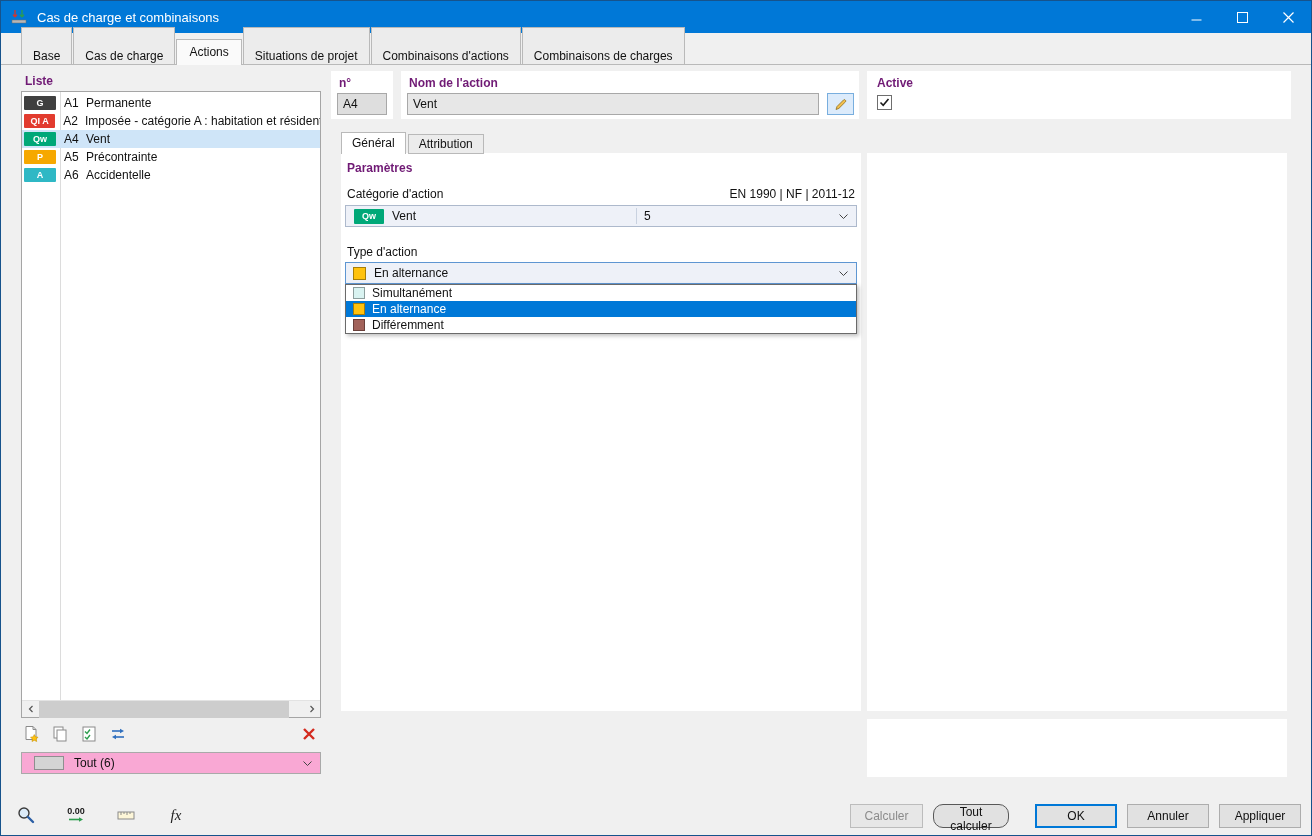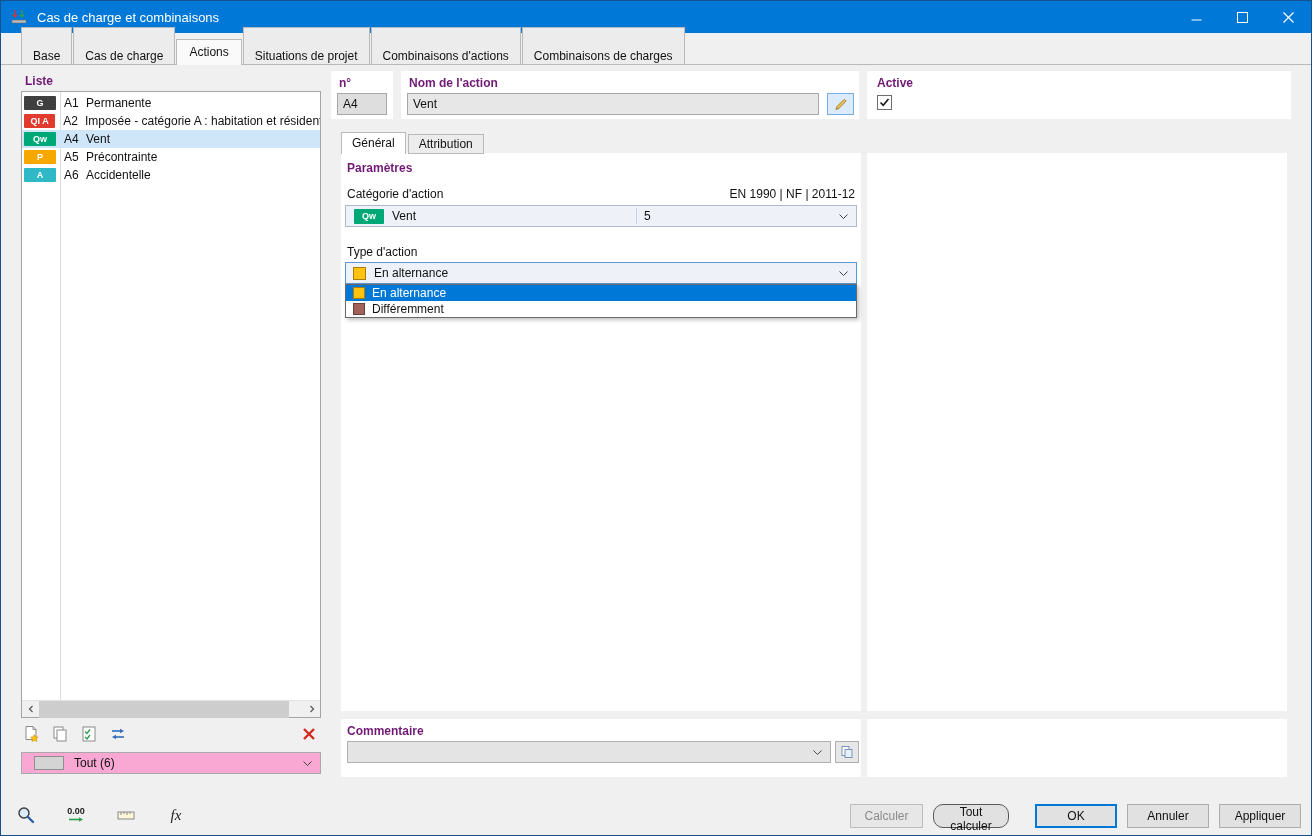--- a/index.html
+++ b/index.html
@@ -297,49 +297,38 @@
 
     <div class="combo" style="left:4px; top:109px; width:512px; border-color:#5e96d2;">
       <span class="swatch" style="background: rgb(255, 194, 14);"></span>
       <span class="combo-text">En alternance</span>
       <svg class="chev" width="9" height="6">
           <path d="M0.5 0.5 L4.5 4.5 L8.5 0.5" fill="none" stroke="#444"></path>
         </svg>
     </div>
 
     <div class="dropdown-list" style="left:4px; top:131px; width:512px;">
+      <div class="dd-item">
+        <span class="swatch" style="background: rgb(217, 243, 241);"></span>
+        <span class="dd-label">Simultanément</span>
+      </div>
       <div class="dd-item selected">
         <span class="swatch" style="background: rgb(255, 194, 14);"></span>
         <span class="dd-label">En alternance</span>
       </div>
       <div class="dd-item">
         <span class="swatch" style="background: rgb(162, 98, 90);"></span>
         <span class="dd-label">Différemment</span>
       </div>
     </div>
   </div>
 
   <div class="panel" style="left:340px; top:440px; width:520px; height:270px;"></div>
   <div class="panel" style="left:866px; top:152px; width:420px; height:558px;"></div>
 
-  <div class="panel" style="left:340px; top:718px; width:520px; height:58px;">
-    <div class="sec-label" style="left:6px; top:5px;">Commentaire</div>
-    <div class="combo comment-combo" style="left:6px; top:22px; width:484px;">
-      <span class="combo-text"></span>
-      <svg class="chev" width="9" height="6">
-          <path d="M0.5 0.5 L4.5 4.5 L8.5 0.5" fill="none" stroke="#444"></path>
-        </svg>
-    </div>
-    <button class="comment-btn" style="left:494px; top:22px;">
-      <svg width="14" height="14">
-          <rect x="2" y="1.5" width="7" height="9" fill="#fff" stroke="#7a93b8"></rect>
-          <rect x="5" y="4.5" width="7" height="8" fill="#e8f0fa" stroke="#7a93b8"></rect>
-        </svg>
-    </button>
-  </div>
   <div class="panel" style="left:866px; top:718px; width:420px; height:58px;"></div>
 
   <div class="footer-tools">
     <button class="foot-tool">
       <svg width="20" height="20" viewBox="0 0 20 20">
         <circle cx="8" cy="8" r="5" fill="#dcebf8" stroke="#3a3a3a" stroke-width="1.4"></circle>
         <path d="M12 12 L17 17" stroke="#2b5fa5" stroke-width="2.4" stroke-linecap="round"></path>
       </svg>
     </button>
     <button class="foot-tool">

